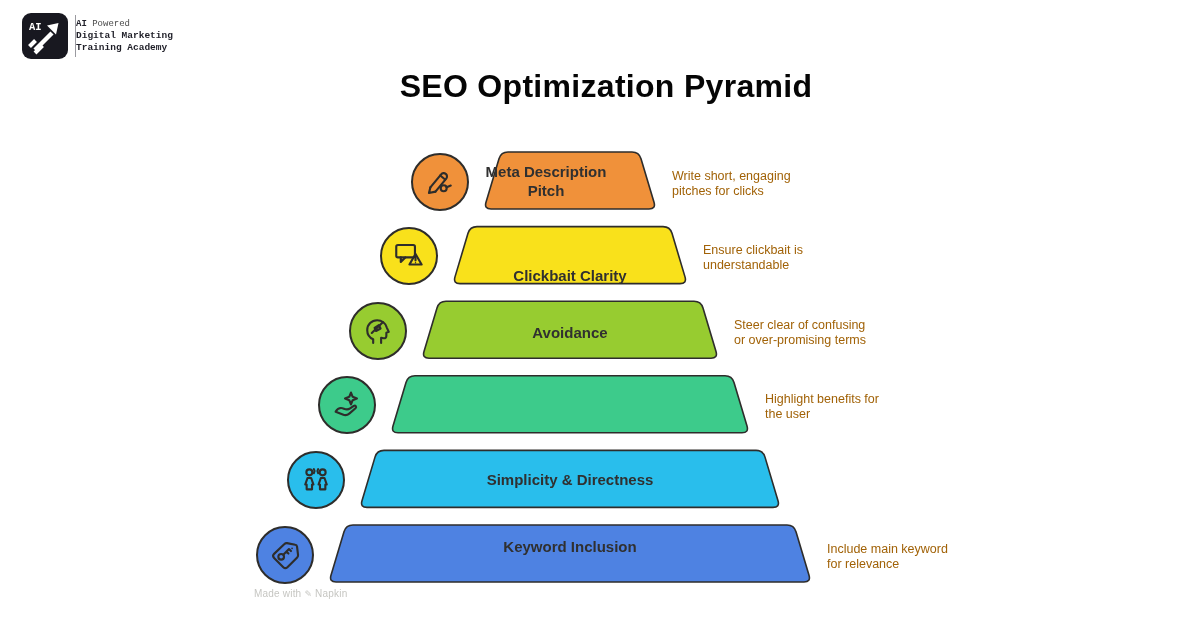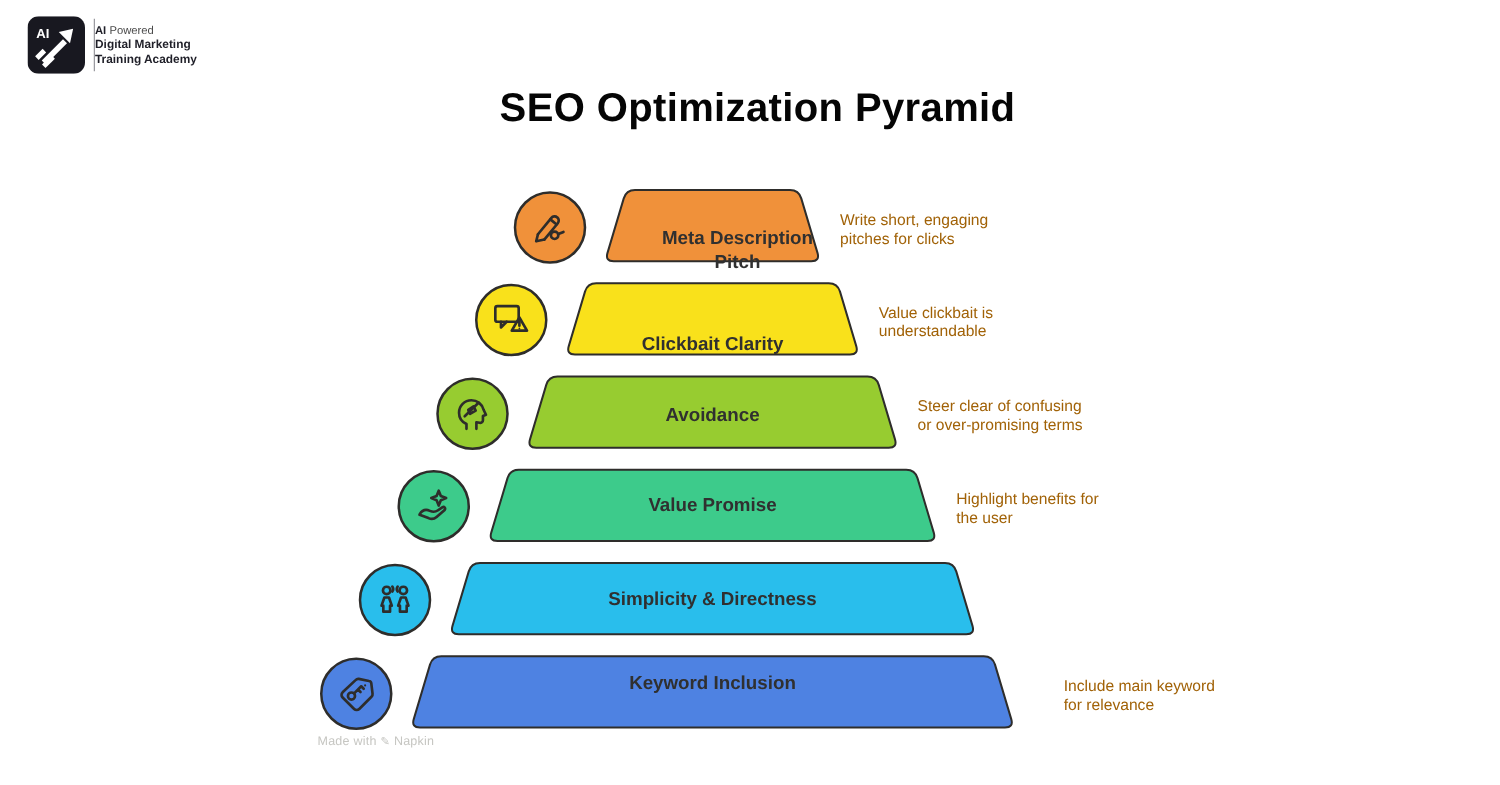--- a/index.html
+++ b/index.html
@@ -1,21 +1,21 @@
 <!DOCTYPE html>
 <html><head>
 <meta charset="utf-8">
 <style>
   html,body{margin:0;padding:0;background:#ffffff;}
   body{width:1200px;height:628px;overflow:hidden;position:relative;
        font-family:"Liberation Sans","DejaVu Sans",sans-serif;}
   .canvas{position:absolute;inset:0;background:#ffffff;}
 
   
-  .logo{position:absolute;left:22px;top:13px;display:flex;align-items:center;}
+  .logo{position:absolute;left:22px;top:13px;display:flex;align-items:center;font-family:Liberation Mono, monospace;}
   .logo-badge{width:46px;height:46px;flex:0 0 auto;}
   .logo-divider{width:1px;height:42px;background:#9a9aa0;margin-left:7px;}
   .logo-text{margin-left:0;line-height:12px;}
   .logo-text .lt1{font-size:9px;color:#4a4a4a;font-weight:400;}
   .logo-text .lt1 b{color:#1f1f28;font-weight:800;}
   .logo-text .lt2,.logo-text .lt3{font-size:9.5px;font-weight:800;color:#1f1f28;}
 
   
   .title{position:absolute;left:0;right:0;top:68px;margin:0;text-align:center;
          font-size:32px;font-weight:700;color:#050505;letter-spacing:.3px;padding-left:12px;}
@@ -65,42 +65,42 @@
 
   <div id="pyramid">
     <svg id="pyramid-svg" width="1200" height="628">
         <path d="M498.9993641485612,158.7080143254124 Q501,152 508,152 L632,152 Q639,152 641.0006358514388,158.7080143254124 L653.9993641485612,202.2919856745876 Q656,209 649,209 L491,209 Q484,209 486.0006358514388,202.2919856745876 Z" fill="#F0913A" stroke="#2e2d2b" stroke-width="1.6"></path>
         <path d="M467.9993641485612,233.3080143254124 Q470,226.6 477,226.6 L663,226.6 Q670,226.6 672.0006358514388,233.3080143254124 L684.9993641485612,276.89198567458766 Q687,283.6 680,283.6 L460,283.6 Q453,283.6 455.0006358514388,276.89198567458766 Z" fill="#F9E11B" stroke="#2e2d2b" stroke-width="1.6"></path>
         <path d="M436.9993641485612,307.90801432541235 Q439,301.2 446,301.2 L694,301.2 Q701,301.2 703.0006358514388,307.90801432541235 L715.9993641485612,351.4919856745876 Q718,358.2 711,358.2 L429,358.2 Q422,358.2 424.0006358514388,351.4919856745876 Z" fill="#97CC30" stroke="#2e2d2b" stroke-width="1.6"></path>
         <path d="M405.9993641485612,382.5080143254123 Q408,375.79999999999995 415,375.79999999999995 L725,375.79999999999995 Q732,375.79999999999995 734.0006358514388,382.5080143254123 L746.9993641485612,426.0919856745876 Q749,432.79999999999995 742,432.79999999999995 L398,432.79999999999995 Q391,432.79999999999995 393.0006358514388,426.0919856745876 Z" fill="#3DCB8B" stroke="#2e2d2b" stroke-width="1.6"></path>
         <path d="M374.9993641485612,457.10801432541234 Q377,450.4 384,450.4 L756,450.4 Q763,450.4 765.0006358514388,457.10801432541234 L777.9993641485612,500.6919856745876 Q780,507.4 773,507.4 L367,507.4 Q360,507.4 362.0006358514388,500.6919856745876 Z" fill="#29BEEC" stroke="#2e2d2b" stroke-width="1.6"></path>
         <path d="M343.9993641485612,531.7080143254124 Q346,525 353,525 L787,525 Q794,525 796.0006358514388,531.7080143254124 L808.9993641485612,575.2919856745876 Q811,582 804,582 L336,582 Q329,582 331.0006358514388,575.2919856745876 Z" fill="#4E82E2" stroke="#2e2d2b" stroke-width="1.6"></path>
       </svg>
-  <div class="level-label" style="left: 504px; top: 152px; width: 172px; height: 57px; margin-top: 19px;">
+  <div class="level-label" style="left: 460px; top: 152px; width: 172px; height: 57px;">
         <div>Meta Description</div>
         <div>Pitch</div>
       </div>
       <div class="level-desc" style="left: 672px; top: 168.5px;">
         <div>Write short, engaging</div>
         <div>pitches for clicks</div>
       </div>
       <div class="level-icon" style="left: 411px; top: 152.5px; background: rgb(240, 145, 58);">
         <svg viewBox="0 0 24 24" width="34" height="34" fill="none" stroke="#2e2d2b" stroke-width="1.5" stroke-linecap="round" stroke-linejoin="round">
           <path d="M5.2 15.8 L12.8 6.6 C13.6 5.6 15.1 5.4 16.1 6.3 C17.1 7.1 17.2 8.6 16.4 9.6 L8.8 18.8"></path>
           <path d="M5.2 15.8 L4.2 19.8 L8.8 18.8"></path>
           <path d="M12.2 7.4 L15.6 10.2"></path>
           <circle cx="14.6" cy="16.4" r="2.1"></circle>
           <path d="M16.7 15.7 L19.6 14.5"></path>
         </svg>
       </div>
       <div class="level-label" style="left: 453px; top: 226.6px; width: 234px; height: 57px; margin-top: 20px;">
         <div>Clickbait Clarity</div>
       </div>
       <div class="level-desc" style="left: 703px; top: 243.1px;">
-        <div>Value clickbait is</div>
+        <div>Ensure clickbait is</div>
         <div>understandable</div>
       </div>
       <div class="level-icon" style="left: 380px; top: 227.1px; background: rgb(249, 225, 27);">
         <svg viewBox="0 0 24 24" width="34" height="34" fill="none" stroke="#2e2d2b" stroke-width="1.5" stroke-linecap="round" stroke-linejoin="round">
           <rect x="3" y="4.2" width="13.2" height="8.8" rx="1.2"></rect>
           <path d="M6.2 13 L6.2 16.2 L9.4 13"></path>
           <path d="M16.6 10.6 L20.9 18 L12.3 18 Z"></path>
           <path d="M16.6 13.2 L16.6 15.2"></path>
           <circle cx="16.6" cy="16.8" r="0.5" fill="#2e2d2b" stroke="none"></circle>
         </svg>
@@ -111,23 +111,20 @@
       <div class="level-desc" style="left: 734px; top: 317.7px;">
         <div>Steer clear of confusing</div>
         <div>or over-promising terms</div>
       </div>
       <div class="level-icon" style="left: 349px; top: 301.7px; background: rgb(151, 204, 48);">
         <svg viewBox="0 0 24 24" width="34" height="34" fill="none" stroke="#2e2d2b" stroke-width="1.5" stroke-linecap="round" stroke-linejoin="round">
           <path d="M8.6 20.5 L8.6 17.8 C6 16.6 4.4 14.2 4.4 11.4 C4.4 7.5 7.5 4.4 11.4 4.4 C14.7 4.4 17.4 6.6 18.2 9.6 L19.6 12.6 L17.9 13.3 L17.9 15.6 C17.9 16.6 17 17.3 16 17.1 L14.2 16.8 L14.2 20.5"></path>
           <path d="M9.6 9.8 L12.6 7.8 L13.8 10.2 L10.6 12 Z"></path>
           <path d="M7.6 13.4 L15.4 5.8"></path>
         </svg>
-      </div>
-      <div class="level-label" style="left: 391px; top: 375.8px; width: 358px; height: 57px;">
-        <div>Value Promise</div>
       </div>
       <div class="level-desc" style="left: 765px; top: 392.3px;">
         <div>Highlight benefits for</div>
         <div>the user</div>
       </div>
       <div class="level-icon" style="left: 318px; top: 376.3px; background: rgb(61, 203, 139);">
         <svg viewBox="0 0 24 24" width="34" height="34" fill="none" stroke="#2e2d2b" stroke-width="1.5" stroke-linecap="round" stroke-linejoin="round">
           <path d="M14.8 3.2 L16 6.2 L19 7.4 L16 8.6 L14.8 11.6 L13.6 8.6 L10.6 7.4 L13.6 6.2 Z"></path>
           <path d="M4 16.6 C5.6 14 7.6 13.6 9.8 14.6 C11.4 15.3 12.9 15.3 14.2 14.4 L16.8 12.6 C17.9 12 19 13.2 18 14.3 L13.6 18.1 C12.3 19.2 10.5 19.4 9 18.7 L4 16.8"></path>
         </svg>
@@ -141,21 +138,21 @@
           <path d="M5.4 18.6 L5.4 15.2 L4.4 15.2 L6 10.6 L8.6 10.6 L10.2 15.2 L9.2 15.2 L9.2 18.6 Z"></path>
           <circle cx="16.7" cy="6.6" r="2.1"></circle>
           <path d="M14.8 18.6 L14.8 15.2 L13.8 15.2 L15.4 10.6 L18 10.6 L19.6 15.2 L18.6 15.2 L18.6 18.6 Z"></path>
           <path d="M10.5 4.4 Q11.5 5.8 10.5 7.2"></path>
           <path d="M13.5 4.4 Q12.5 5.8 13.5 7.2"></path>
         </svg>
       </div>
       <div class="level-label" style="left: 329px; top: 525px; width: 482px; height: 42px;">
         <div>Keyword Inclusion</div>
       </div>
-      <div class="level-desc" style="left: 827px; top: 541.5px; margin-left: 24px;">
+      <div class="level-desc" style="left: 827px; top: 541.5px;">
         <div>Include main keyword</div>
         <div>for relevance</div>
       </div>
       <div class="level-icon" style="left: 256px; top: 525.5px; background: rgb(78, 130, 226);">
         <svg viewBox="0 0 24 24" width="34" height="34" fill="none" stroke="#2e2d2b" stroke-width="1.5" stroke-linecap="round" stroke-linejoin="round">
           <path d="M13.4 3.6 L19.2 4.8 C19.9 4.9 20.4 5.5 20.5 6.1 L21.2 11.9 C21.3 12.6 21.1 13.2 20.6 13.7 L13.7 20.6 C12.9 21.4 11.6 21.4 10.8 20.6 L4.3 14.1 C3.5 13.3 3.5 12 4.3 11.2 L11.6 4.3 C12.1 3.8 12.8 3.5 13.4 3.6 Z"></path>
           <circle cx="17" cy="7.3" r="0.6" fill="#2e2d2b" stroke="none"></circle>
           <circle cx="9.3" cy="13.3" r="2"></circle>
           <path d="M10.8 11.8 L14.8 7.8 M13 9.6 L14.4 11 M14.8 7.8 L16.2 9.2"></path>
         </svg>

